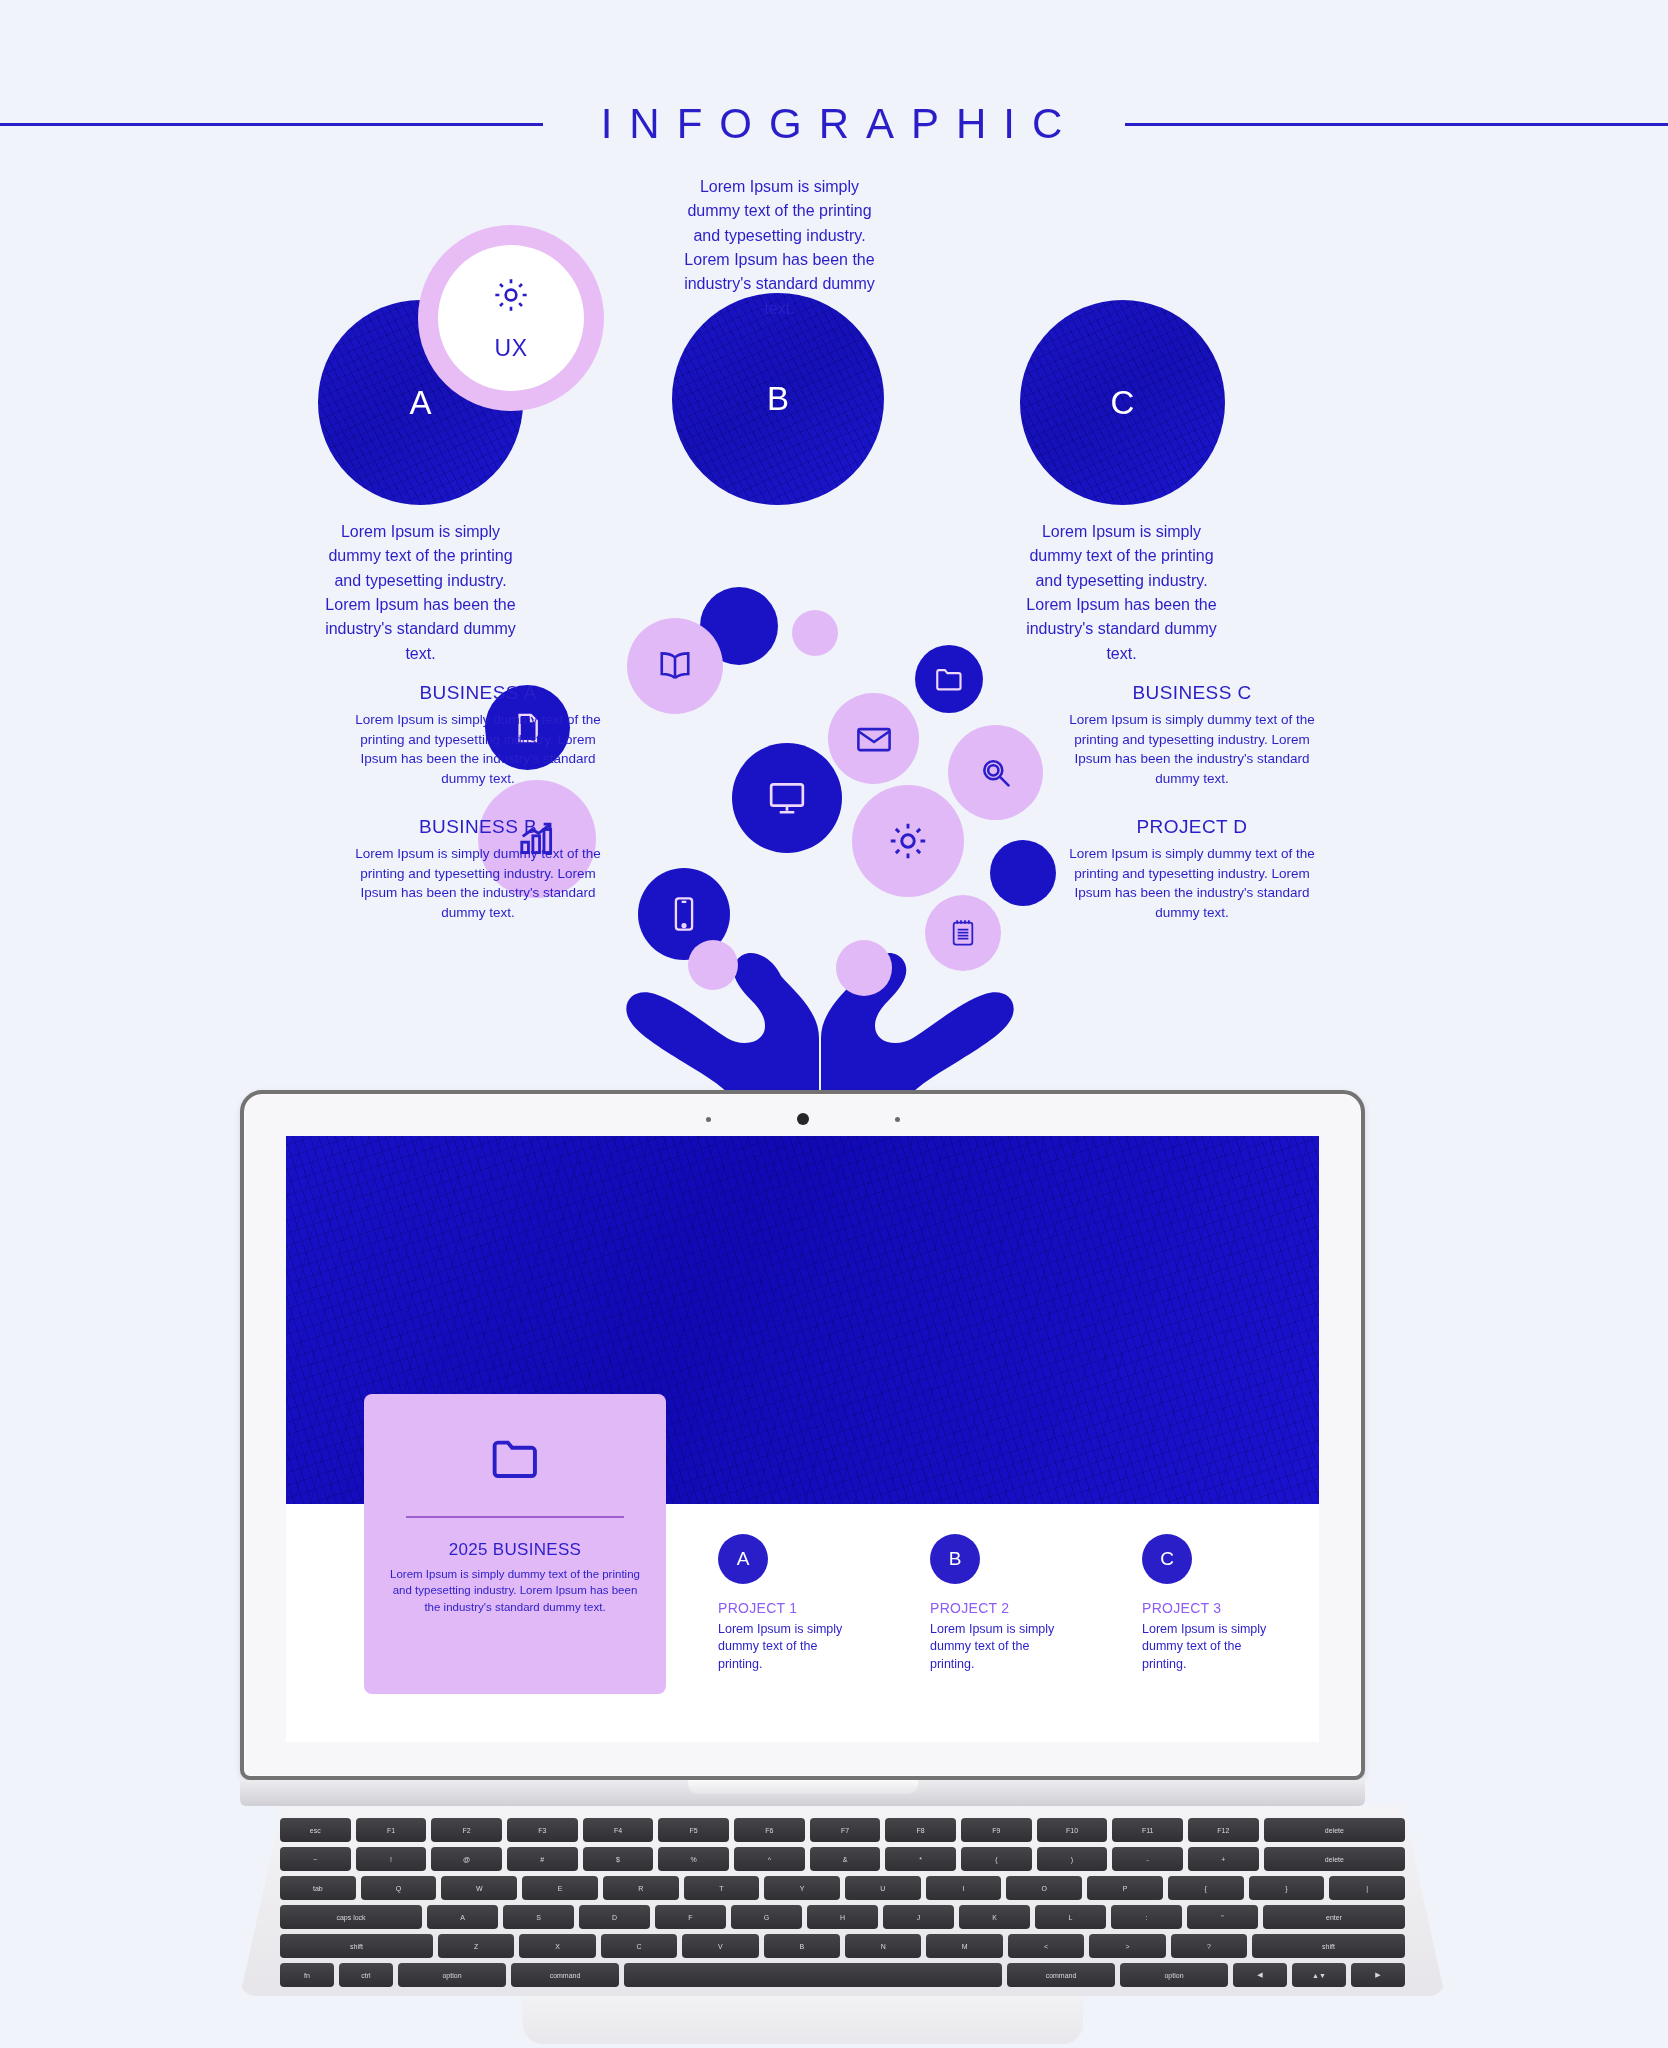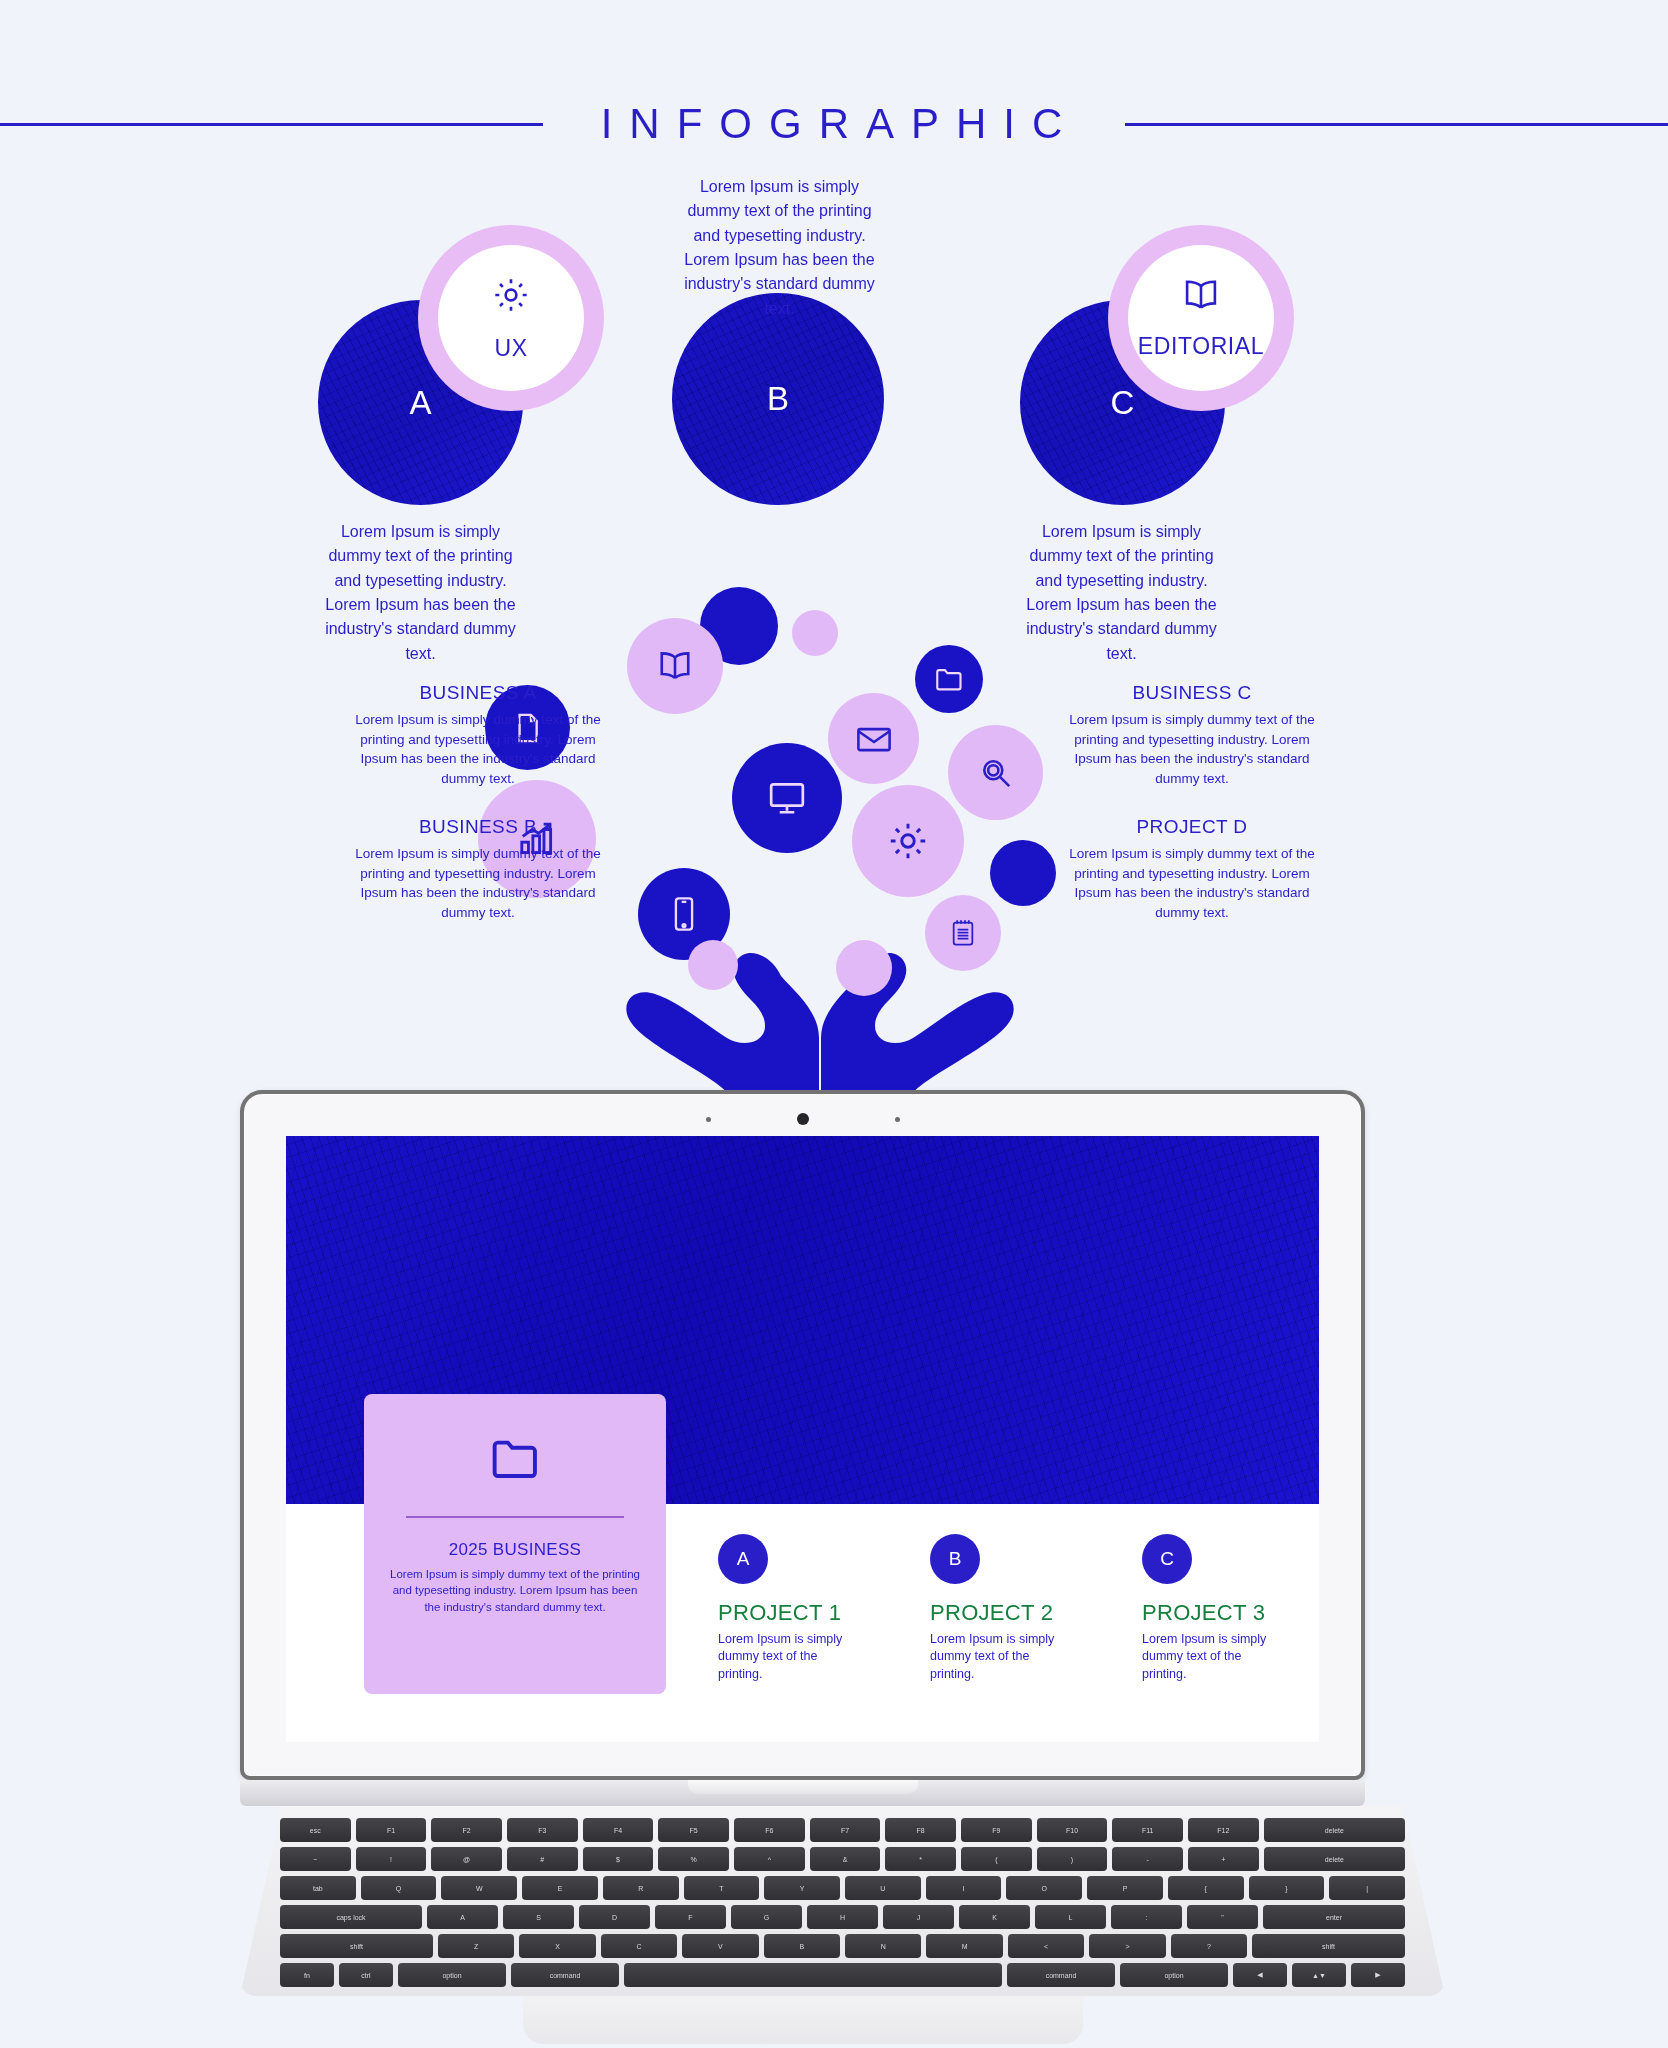--- a/index.html
+++ b/index.html
@@ -90,21 +90,21 @@
   .card-2025 h4 { color: #2a1ec9; font-size: 17px; font-weight: 400; letter-spacing: .3px; margin-bottom: 6px; }
   .card-2025 p { color: #2a1ec9; font-size: 11.5px; line-height: 1.42; text-align: center; }
 
   .projects { position: absolute; left: 432px; top: 398px; display: flex; gap: 72px; }
   .proj { width: 140px; }
   .proj .badge {
     width: 50px; height: 50px; border-radius: 50%; background: #2a1ec9;
     color: #fff; font-size: 19px; display: flex; align-items: center; justify-content: center;
     margin-bottom: 14px;
   }
-  .proj h5 { color: #15803d; font-size: 22px; font-weight: 400; letter-spacing: .3px; margin-bottom: 5px; margin-top: 16px; }
+  .proj h5 { color: #8b5cf6; font-size: 14px; font-weight: 400; letter-spacing: .3px; margin-bottom: 5px; margin-top: 16px; }
   .proj p { color: #2a1ec9; font-size: 12.5px; line-height: 1.38; }
 
   
   .base-hinge {
     width: 1125px; height: 26px; margin: 0 auto;
     background: linear-gradient(#ededf0, #dcdce1 55%, #cfcfd5);
     border-radius: 0 0 6px 6px; position: relative;
   }
   .hinge-notch {
     position: absolute; left: 50%; transform: translateX(-50%); top: 0;
@@ -161,32 +161,20 @@
   </div>
   <div class="blurb" style="left:323px; top:520px; width:195px;">Lorem Ipsum is simply dummy text of the printing and typesetting industry. Lorem Ipsum has been the industry's standard dummy text.</div>
 
   <div class="photo-circle" style="left:672px; top:293px; width:212px; height:212px;">
     <span class="letter">B</span>
   </div>
   <div class="blurb" style="left:682px; top:175px; width:195px;">Lorem Ipsum is simply dummy text of the printing and typesetting industry. Lorem Ipsum has been the industry's standard dummy text.</div>
 
   <div class="photo-circle" style="left:1020px; top:300px; width:205px; height:205px;">
     <span class="letter">C</span>
-  </div>
-  <div class="ring-circle" style="left:1108px; top:225px; width:186px; height:186px;">
-    <div class="ring-inner" style="width:146px;height:146px;">
-      <span>
-        <svg width="42" height="36" viewBox="0 0 26 22" fill="none" stroke="#2a1ec9" stroke-width="1.6">
-          <path d="M13 5.4C11 3.6 8.2 2.8 4.4 2.8v13.4c3.8 0 6.6.8 8.6 2.6"></path>
-          <path d="M13 5.4c2-1.8 4.8-2.6 8.6-2.6v13.4c-3.8 0-6.6.8-8.6 2.6"></path>
-          <path d="M13 5.4v13.4"></path>
-        </svg>
-      </span>
-      <span class="lbl">EDITORIAL</span>
-    </div>
   </div>
   <div class="blurb" style="left:1024px; top:520px; width:195px;">Lorem Ipsum is simply dummy text of the printing and typesetting industry. Lorem Ipsum has been the industry's standard dummy text.</div>
 
   <div class="tree">
 
     <svg width="470" height="290" viewBox="0 0 470 290" style="position:absolute; left:585px; top:310px;">
       <path d="M196 66c-10-22-34-30-44-16-9 13 2 28 14 40 8 8 14 16 14 26 0 17-22 22-38 12-22-14-48-36-72-44-18-6-32 4-28 20 4 17 34 34 56 48 26 16 44 26 56 44 8 12 10 28 10 50h70V128c0-26-22-44-38-62z" fill="#1a13c6"></path>
       <path d="M274 66c10-22 34-30 44-16 9 13-2 28-14 40-8 8-14 16-14 26 0 17 22 22 38 12 22-14 48-36 72-44 18-6 32 4 28 20-4 17-34 34-56 48-26 16-44 26-56 44-8 12-10 28-10 50h-70V128c0-26 22-44 38-62z" fill="#1a13c6"></path>
     </svg>
 

